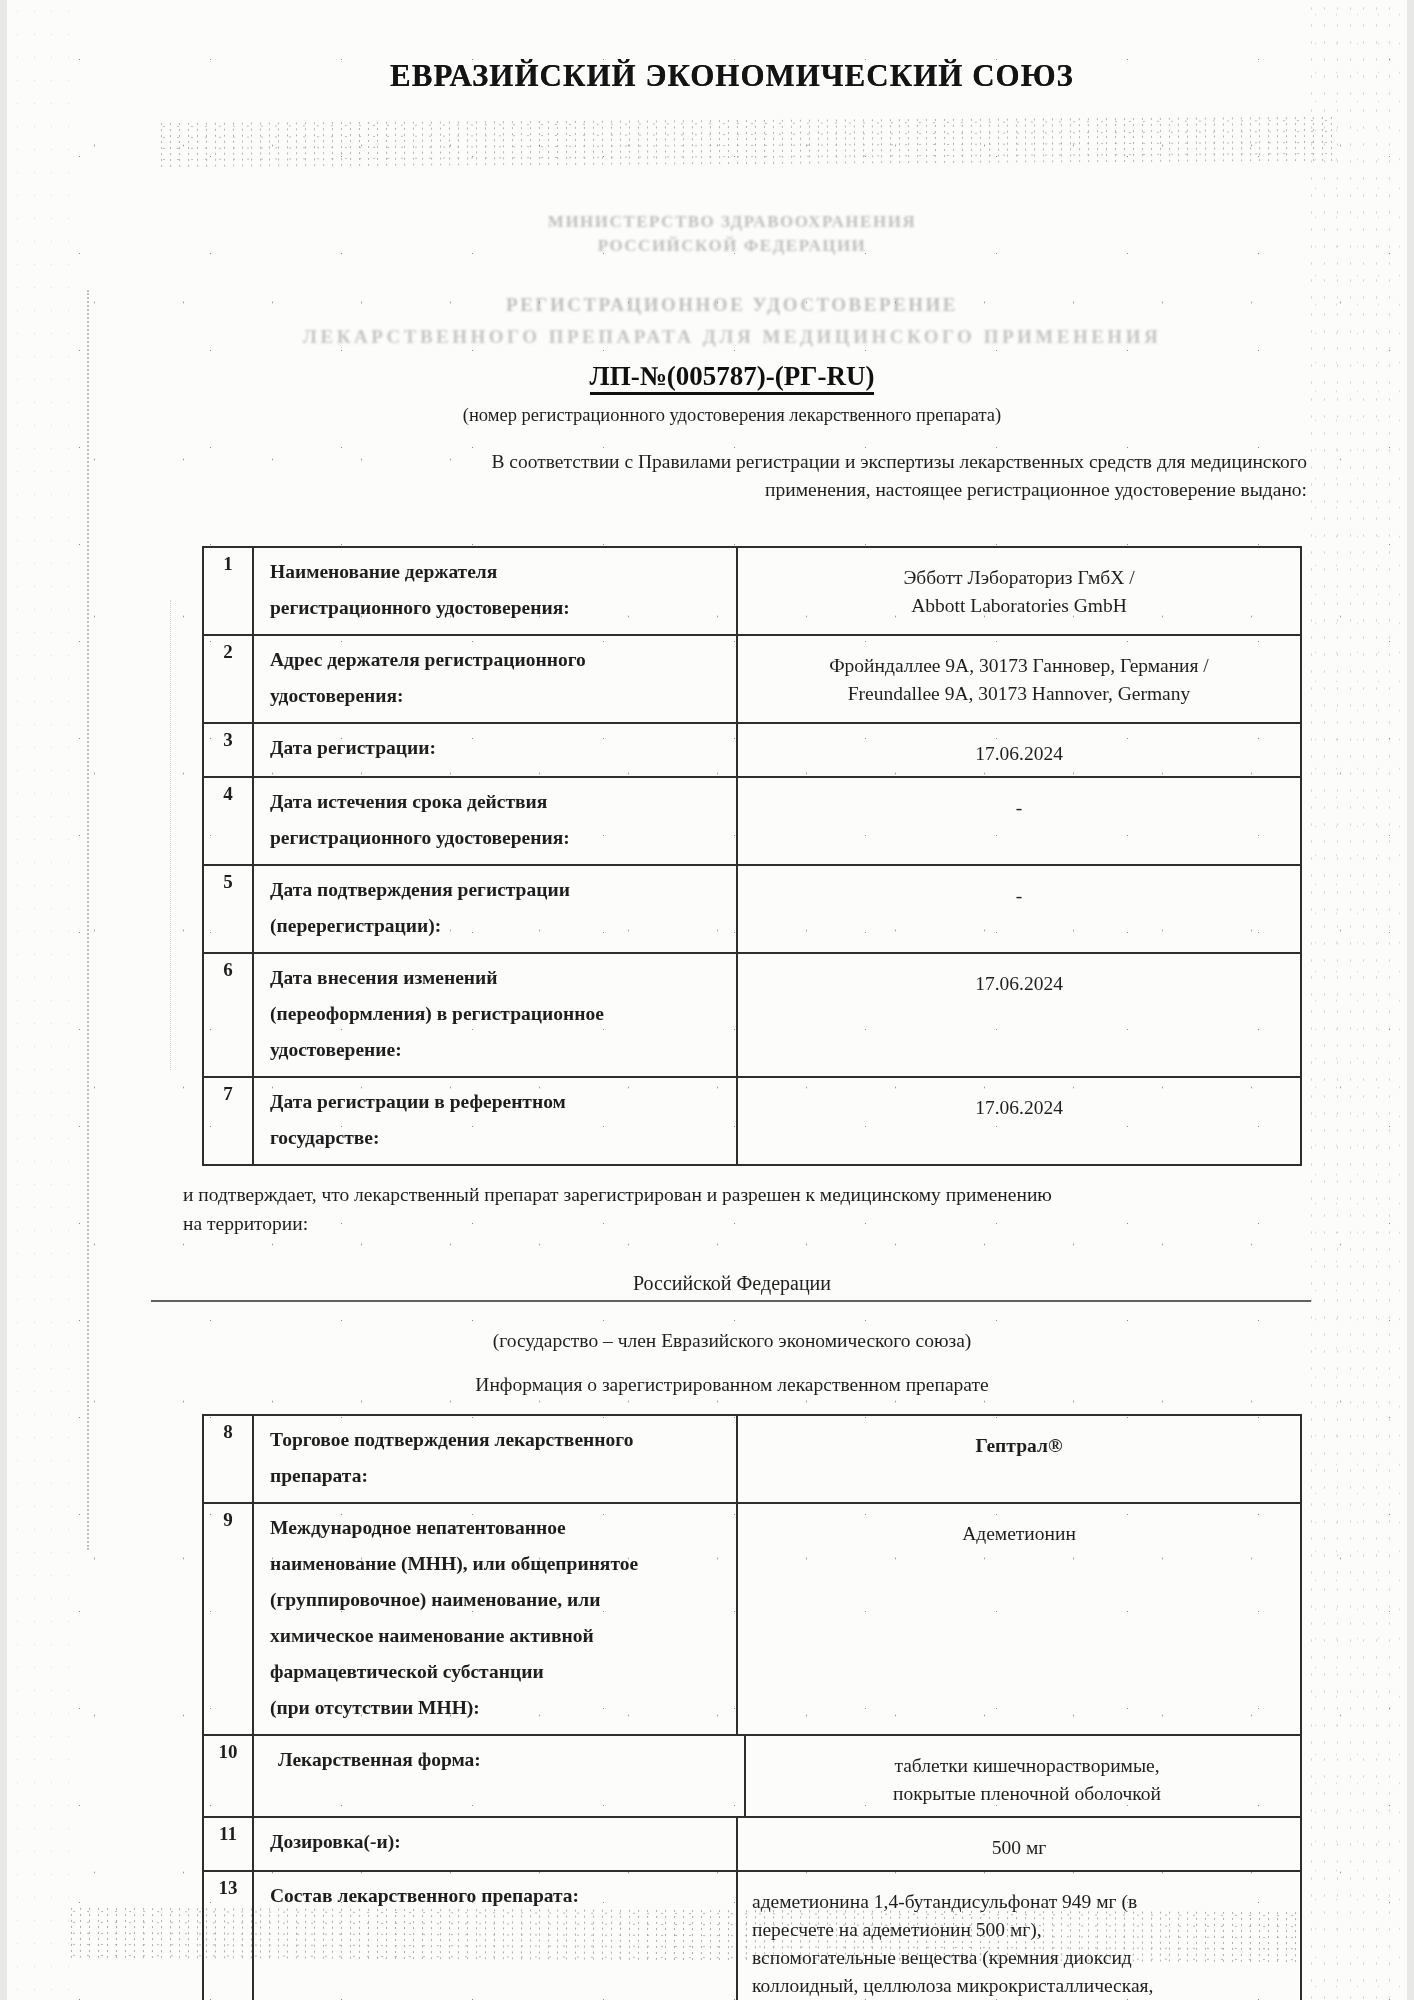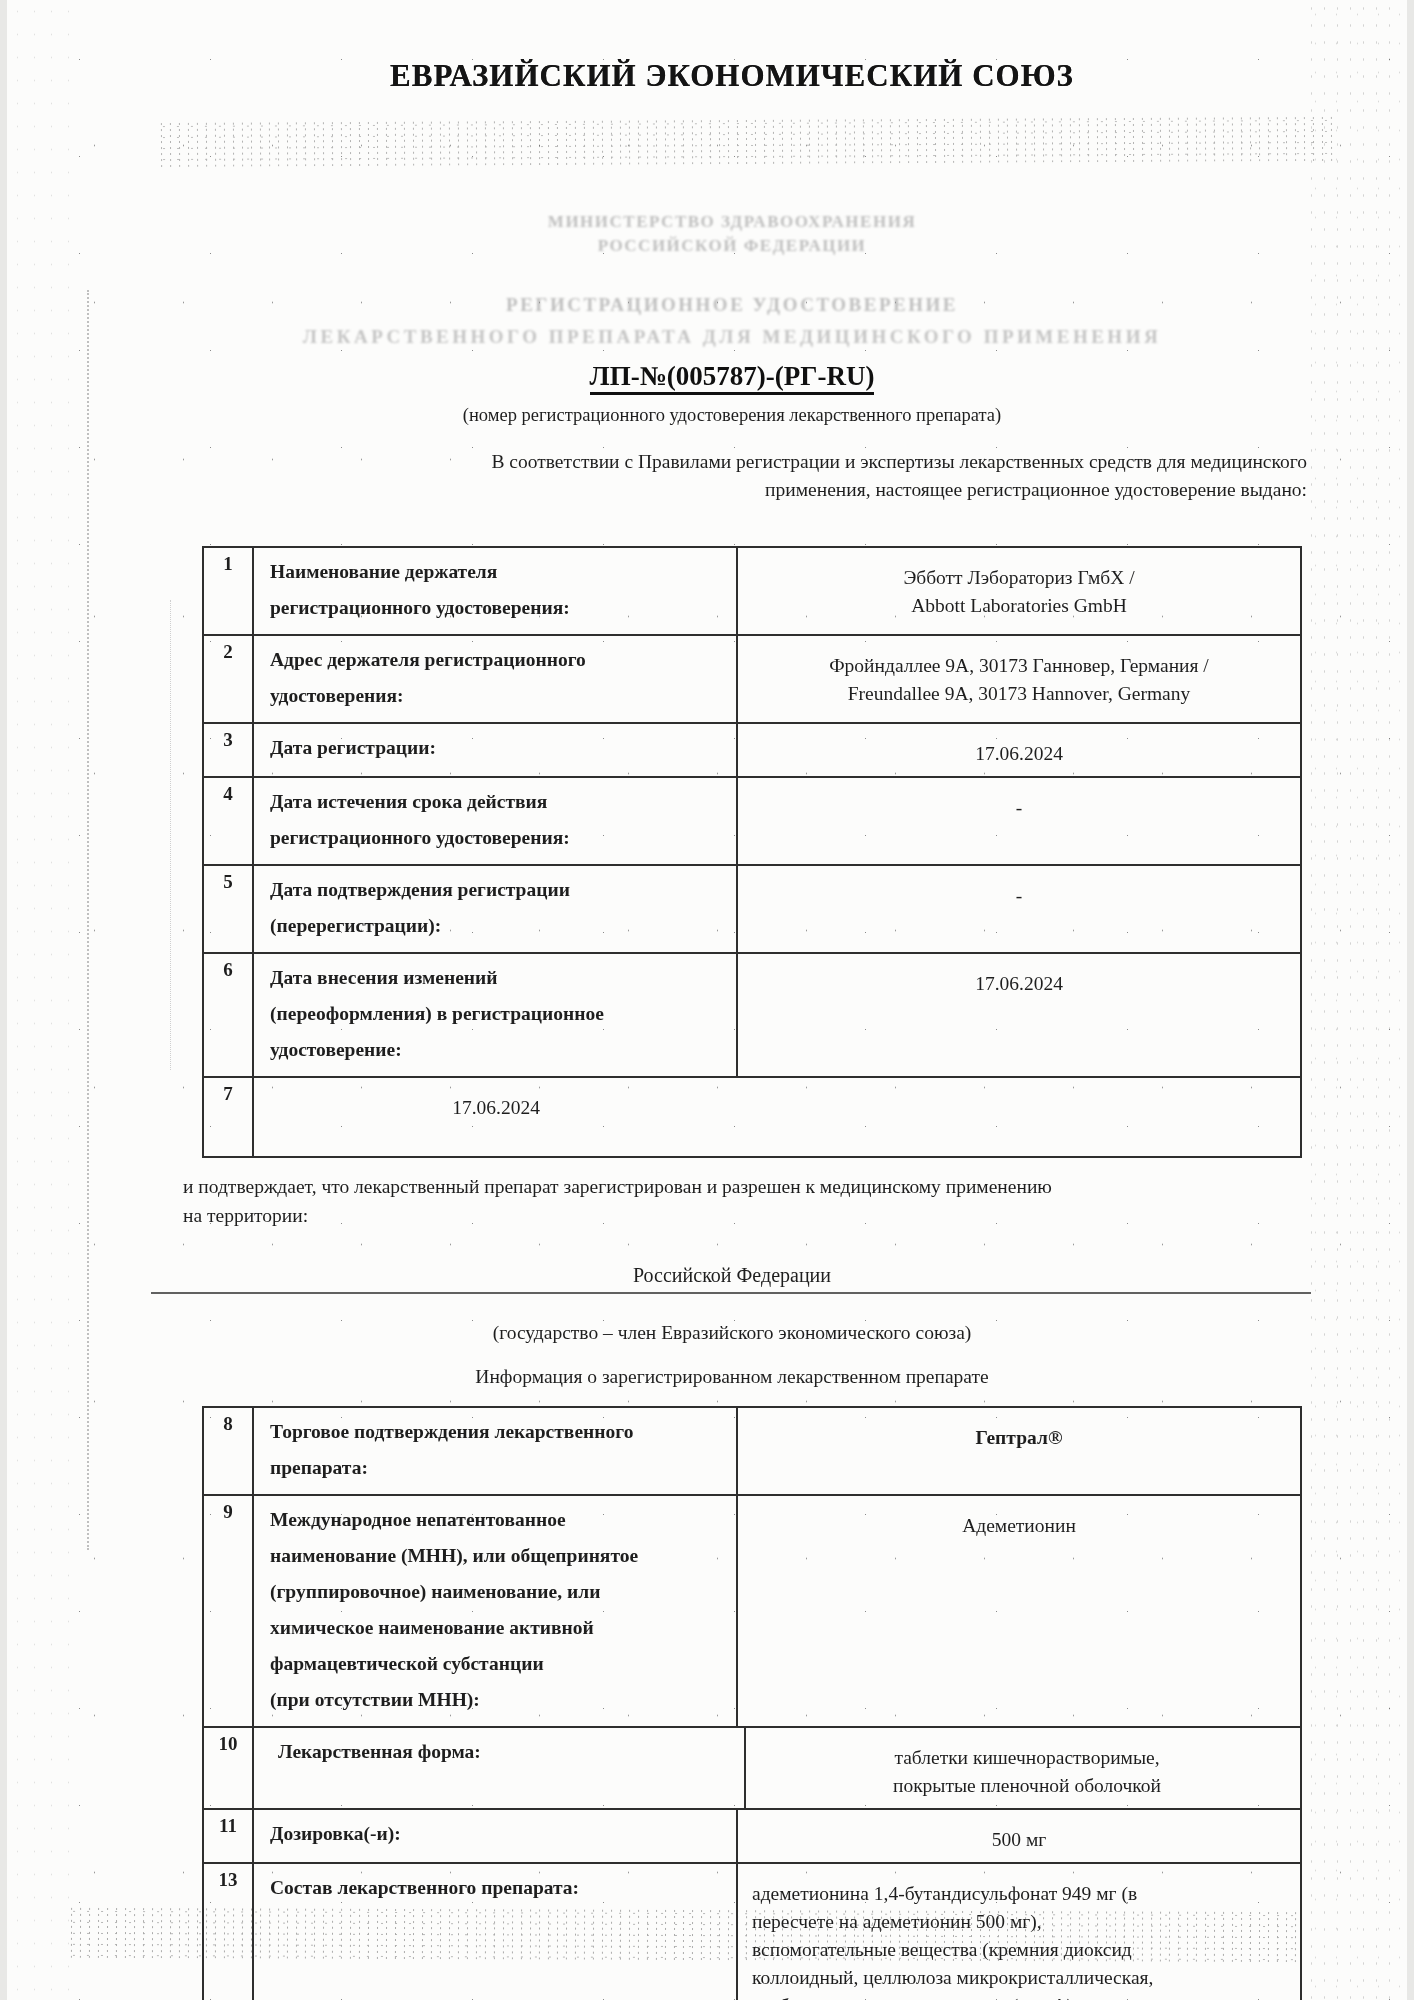--- a/index.html
+++ b/index.html
@@ -218,20 +218,22 @@
         </div>
         <div class="row">
           <div class="cell cell-num">6</div>
           <div class="cell cell-label">Дата внесения изменений
 (переоформления) в регистрационное
 удостоверение:</div>
           <div class="cell cell-value">17.06.2024</div>
         </div>
         <div class="row">
           <div class="cell cell-num">7</div>
+          <div class="cell cell-label">Дата регистрации в референтном
+государстве:</div>
           <div class="cell cell-value">17.06.2024</div>
         </div>
       </div>
 
     <div class="confirm-text">и подтверждает, что лекарственный препарат зарегистрирован и разрешен к медицинскому применению
 на территории:</div>
 
     <div class="territory">Российской Федерации</div>
     <div class="sep-line"></div>
     <div class="territory-caption">(государство – член Евразийского экономического союза)</div>

